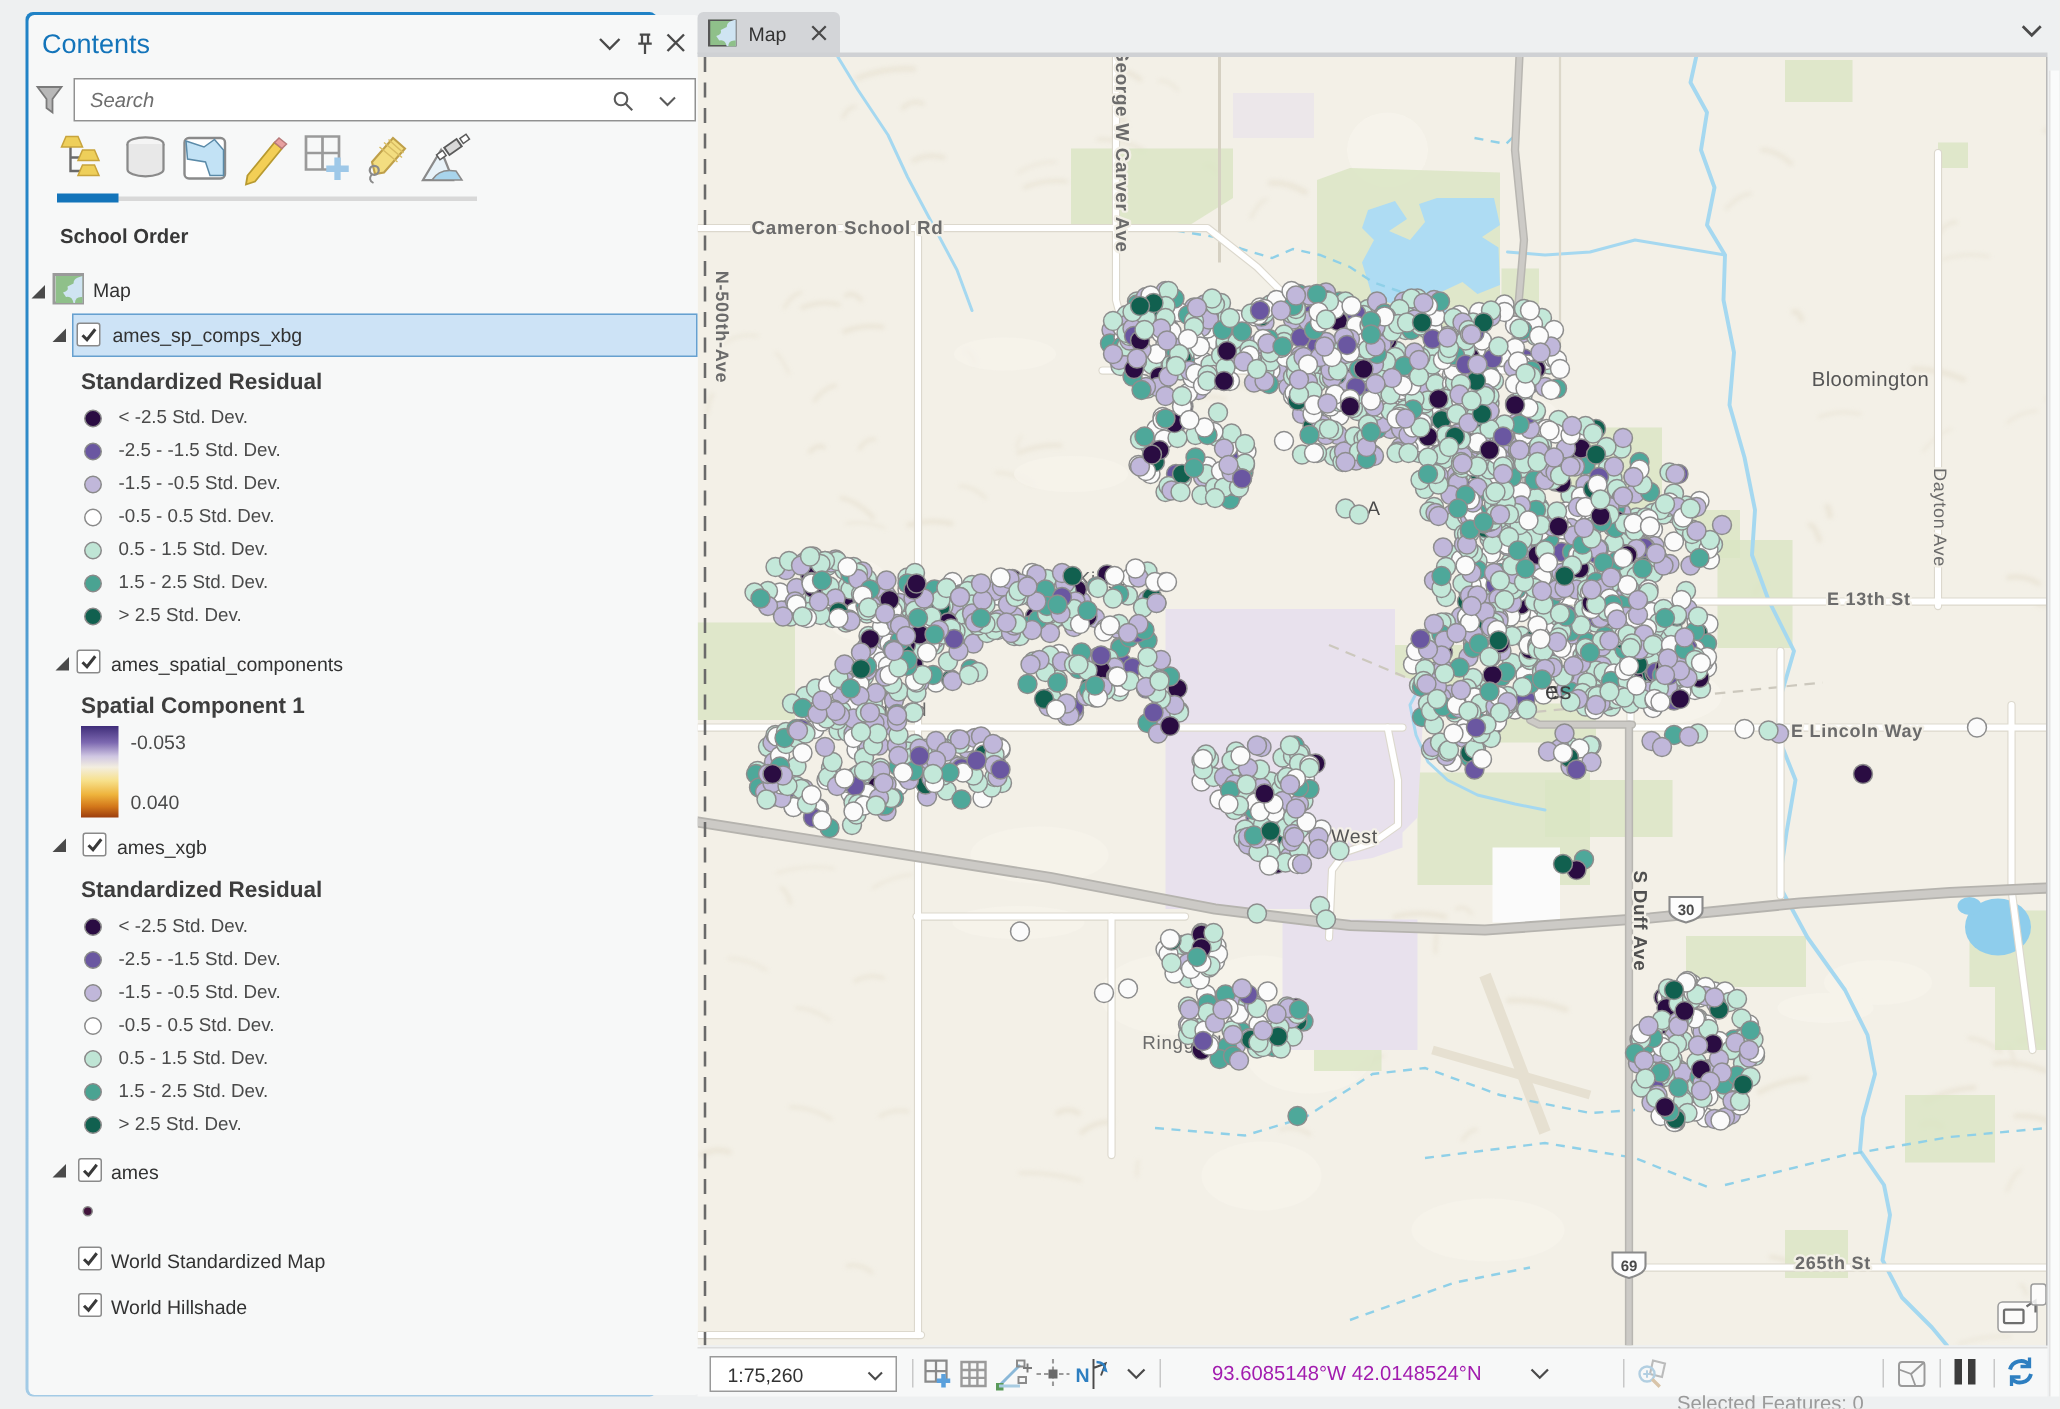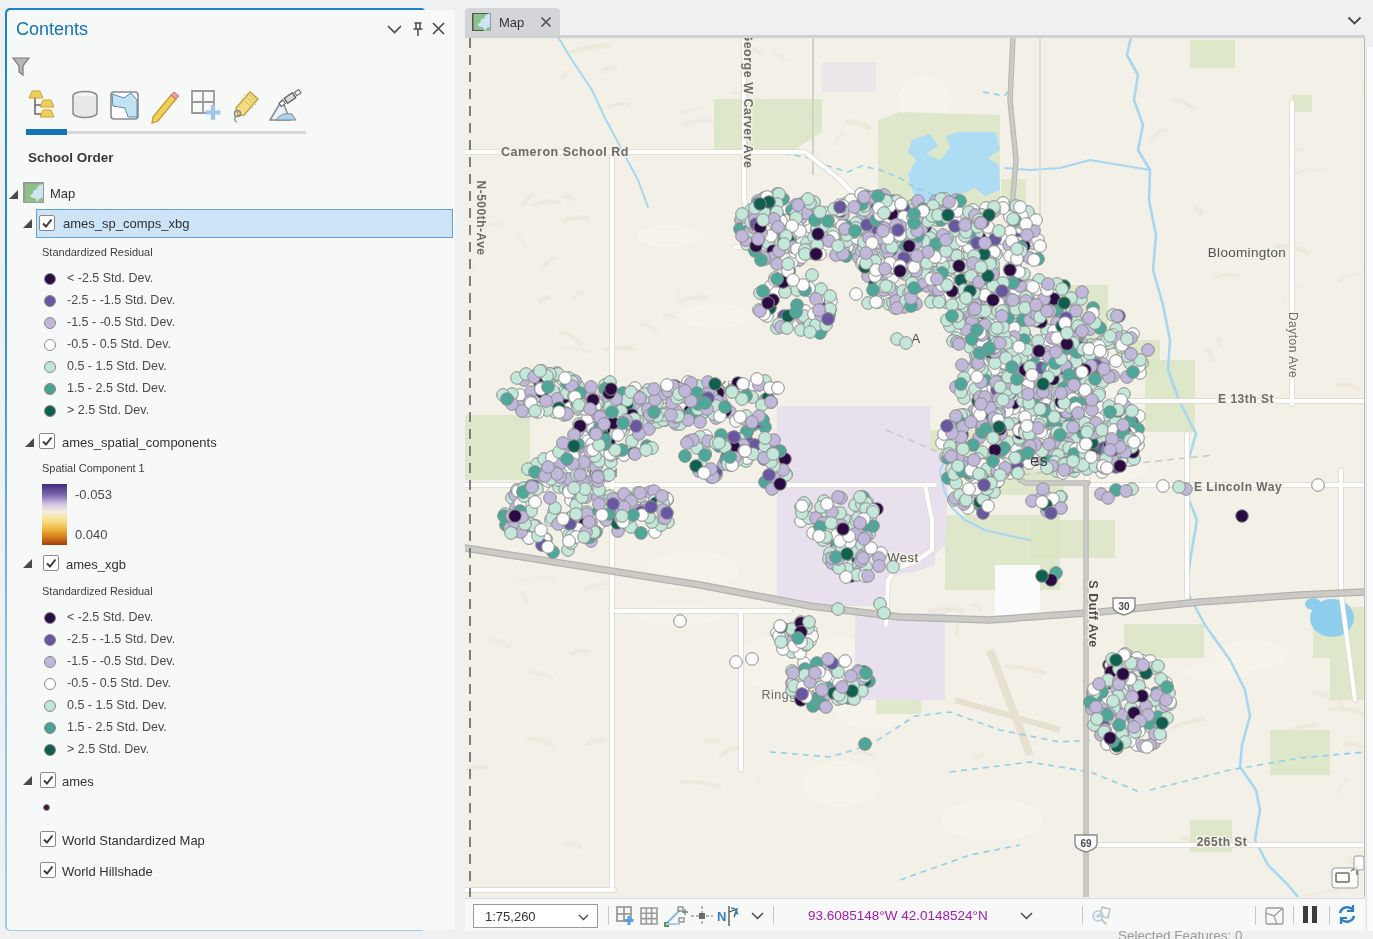--- a/index.html
+++ b/index.html
@@ -1,34 +1,34 @@
 <!DOCTYPE html>
 <html><head><meta charset="utf-8"><style>
 * { margin:0; padding:0; box-sizing:border-box; }
 html,body { width:1373px; height:939px; background:#eef0f1; font-family:"Liberation Sans",sans-serif; overflow:hidden; position:relative; }
-#panel { position:absolute; left:5px; top:8px; width:421px; height:923px; background:linear-gradient(180deg,#1f82c6,#2e8ac8 30%,#8fc0e2 72%,#a3cbe6); border-radius:5px; }
+#panel { position:absolute; left:17px; top:8px; width:421px; height:923px; background:linear-gradient(180deg,#1f82c6,#2e8ac8 30%,#8fc0e2 72%,#a3cbe6); border-radius:5px; }
 #panel > * { position:absolute; }
 #pin { left:1.5px; top:2px; width:448px; height:919.5px; background:#f7f8f8; border-radius:4px; }
 #ptitle { left:11px; top:11px; font-size:18px; color:#1374ba; }
 #pbtns { left:381px; top:11px; }
 #funnel { left:6px; top:48px; }
 #sbox { left:32px; top:44px; width:415px; height:29px; background:#fff; border:1px solid #919191; }
 #sph { position:absolute; left:10px; top:6px; font-style:italic; color:#6e6e6e; font-size:13.5px; }
 #smag { position:absolute; right:40px; top:7px; }
 #schev { position:absolute; right:12px; top:11px; }
 #toolbar { left:21px; top:80px; display:flex; gap:2px; }
 #tabsel { left:21px; top:121px; width:41px; height:6px; background:#1374ba; z-index:2; }
 #tabline { left:21px; top:123px; width:280px; height:2.5px; background:#d8d8d8; }
 #dorder { left:23px; top:142px; font-size:13.5px; font-weight:bold; color:#383838; }
 .tri { width:0; height:0; border-left:9px solid transparent; border-bottom:9px solid #4a4a4a; }
 #mapicon { left:18px; top:174px; width:21px; height:21px; border:2px solid #9a9a9a; background:#fff; }
 .rowtext { font-size:13px; color:#323232; }
 #selrow { left:31px; top:201px; width:417px; height:29px; background:#cde3f6; border:1px solid #66a0cf; }
 .cb { width:16px; height:16px; background:#fff; border:1px solid #8a8a8a; border-radius:2px; }
-.lhead { font-size:11px; font-weight:normal; color:#3d3d3d; }
+.lhead { font-size:15px; font-weight:bold; color:#3d3d3d; }
 .lgc { width:12px; height:12px; border-radius:50%; border:1px solid #8a8a8a; position:absolute; }
 .lgt { font-size:12.5px; color:#4a4a4a; position:absolute; white-space:nowrap; }
 #ramp { left:37px; top:476px; width:25px; height:61px; background:linear-gradient(#3f2d79,#7c68b0 18%,#cfc6e2 33%,#f3eee0 45%,#f7e08a 60%,#eeb33c 75%,#d3771a 88%,#9c3d0d); }
 #tab { position:absolute; left:465px; top:8px; width:95px; height:28px; background:#d3d5d8; border-radius:4px 4px 0 0; }
 #tabstrip { position:absolute; left:465px; top:35px; width:900px; height:3px; background:#cfd1d4; }
 #tabchev { position:absolute; left:1347px; top:16px; }
 #mapwrap { position:absolute; left:465px; top:38px; width:900px; height:859px; overflow:hidden; border-right:1px solid #b8b8b8; }
 #rstrip { position:absolute; left:1366px; top:47px; width:7px; height:884px; background:#fafbfb; border-left:1px solid #e3e3e3; }
 #status { position:absolute; left:465px; top:898px; width:900px; height:33px; background:#f7f8f8; border-top:1px solid #dcdcdc; }
 #status > * { position:absolute; }
@@ -49,20 +49,30 @@
   <div id="pin"></div>
   <div id="ptitle">Contents</div>
   <svg id="pbtns" width="60" height="20" viewBox="0 0 60 20">
     <path d="M2,7 l6.5,6.5 l6.5,-6.5" fill="none" stroke="#4a4a4a" stroke-width="1.6"></path>
     <path d="M28.5,4 h7 M30,4 v6 h4 v-6 M27.5,10 h9 M32,10 v7" stroke="#4a4a4a" stroke-width="1.5" fill="none"></path>
     <path d="M47,4 l11,11 M58,4 l-11,11" fill="none" stroke="#4a4a4a" stroke-width="1.6"></path>
   </svg>
   <svg id="funnel" width="20" height="22" viewBox="0 0 20 22">
     <path d="M2,2 h16 l-6,8 v9 l-4,-3 v-6 Z" fill="#b8b8b8" stroke="#7a7a7a" stroke-width="1.2"></path>
   </svg>
+  <div id="sbox">
+      <span id="sph">Search</span>
+    <svg id="smag" width="15" height="15" viewBox="0 0 15 15">
+        <circle cx="6" cy="6" r="4.2" fill="none" stroke="#5a5a5a" stroke-width="1.4"></circle>
+        <path d="M9.2,9.2 L13.5,13.5" stroke="#5a5a5a" stroke-width="1.4"></path>
+      </svg>
+    <svg id="schev" width="12" height="8" viewBox="0 0 12 8">
+        <path d="M1,1 l5,5 l5,-5" fill="none" stroke="#5a5a5a" stroke-width="1.4"></path>
+      </svg>
+  </div>
   <div id="toolbar">
     <svg width="38" height="36" viewBox="0 0 38 36">
       <path d="M9,10 v16 h10 M9,17 h10" fill="none" stroke="#6a6a6a" stroke-width="1.6"></path>
       <path d="M6,3 h8 l3,7 h-14 Z" fill="#eecf5a" stroke="#c8a43c"></path>
       <path d="M17,12 h8 l3,7 h-14 Z" fill="#eecf5a" stroke="#c8a43c"></path>
       <path d="M17,22 h8 l3,7 h-14 Z" fill="#eecf5a" stroke="#c8a43c"></path>
     </svg>
     <svg width="38" height="36" viewBox="0 0 38 36">
       <ellipse cx="19" cy="8" rx="12" ry="4.5" fill="#f4f4f4" stroke="#8a8a8a" stroke-width="1.5"></ellipse>
       <path d="M7,8 v17 a12,4.5 0 0 0 24,0 v-17" fill="#e8e8e8" stroke="#8a8a8a" stroke-width="1.5"></path>

